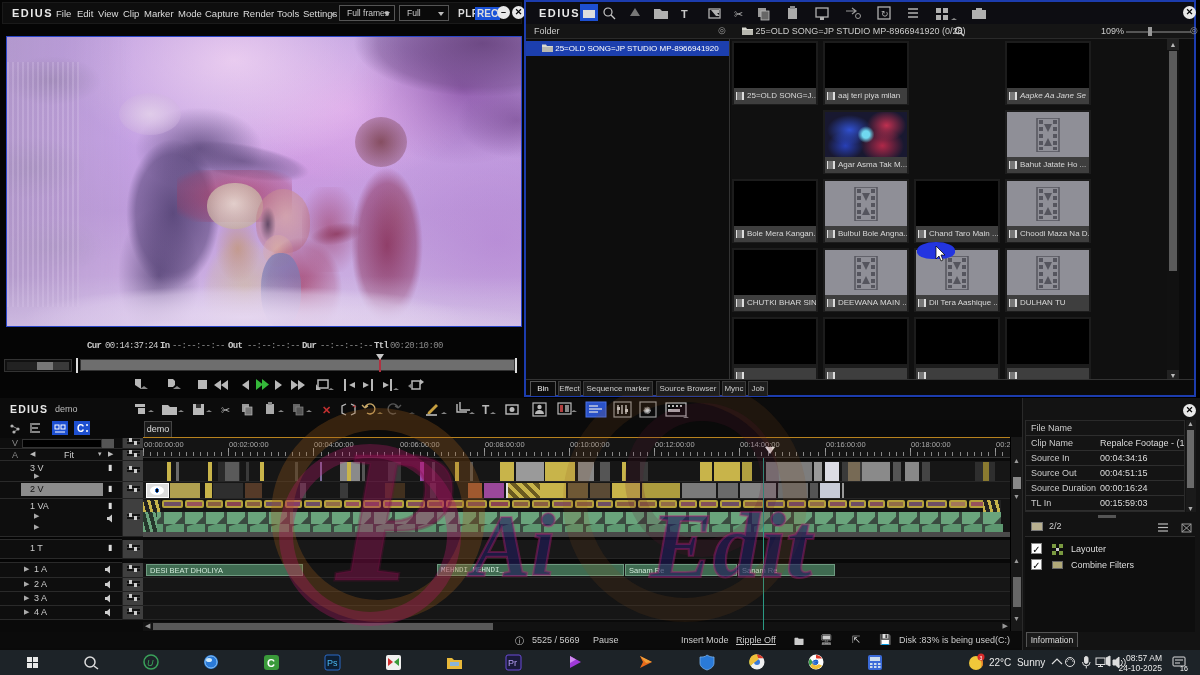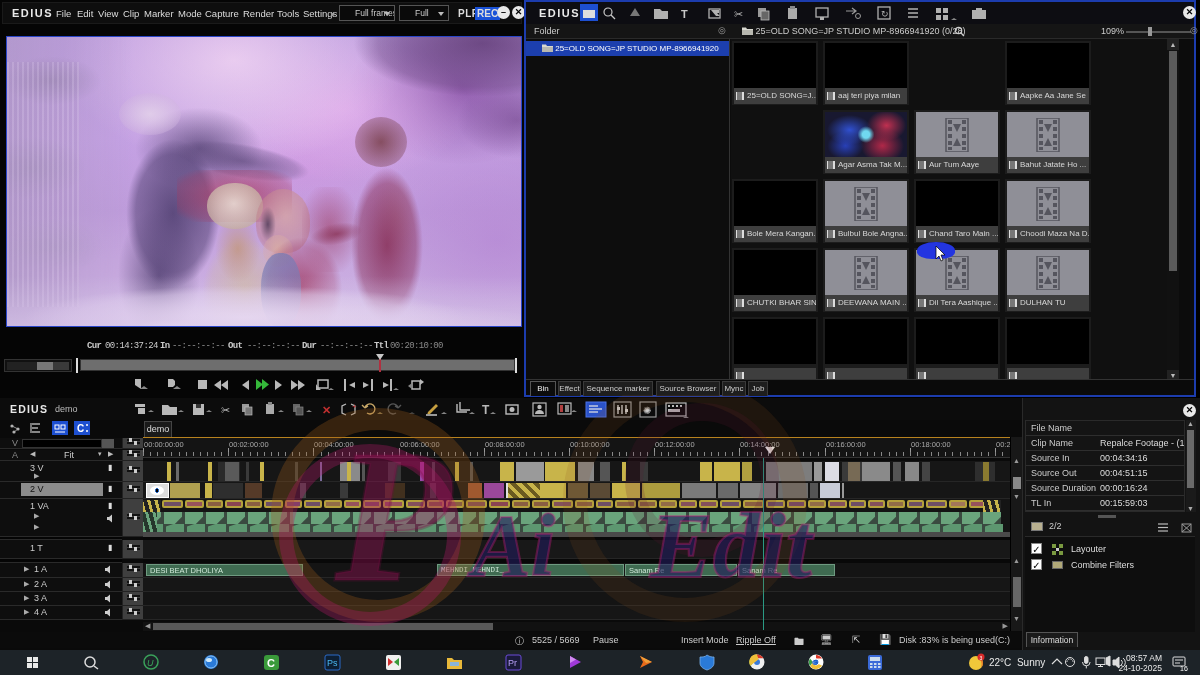--- a/index.html
+++ b/index.html
@@ -15,21 +15,21 @@
   .mi { position:absolute; top:5px; }
   #pv-video { left:6px; top:36px; width:516px; height:291px; background:#000;
     border:1px solid #2a46c8; overflow:hidden; }
   #pv-tc { left:0; top:341px; width:524px; height:13px; color:#ccc;
     font-size:9px; font-family:"Liberation Mono",monospace; letter-spacing:-0.6px; }
   #pv-seek { left:0; top:357px; width:524px; height:18px; }
   #pv-trans { left:0; top:376px; width:524px; height:20px; }
 
   .edius-logo { font-weight:bold; font-size:11px; letter-spacing:1.5px; color:#e8e8e8; }
   .ddbox { position:absolute; top:2px; height:16px; background:#0a0a0a; border:1px solid #555;
-    font-size:8.5px; color:#ccc; line-height:15px; padding-left:15px; white-space:nowrap; overflow:hidden; }
+    font-size:8.5px; color:#ccc; line-height:15px; padding-left:7px; white-space:nowrap; overflow:hidden; }
   .dda { position:absolute; right:4px; top:6px; width:0; height:0;
     border-left:3px solid transparent; border-right:3px solid transparent; border-top:4px solid #bbb; }
   .circbtn { position:absolute; top:3px; width:13px; height:13px; border-radius:50%;
     background:#e8e8e8; color:#000; font-size:9px; font-weight:bold; text-align:center; line-height:13px; }
 
   
   .vbg { left:0; top:0; width:516px; height:291px;
     background:
       radial-gradient(ellipse 220px 135px at 44% 8%, rgba(246,222,246,1), rgba(246,222,246,0) 78%),
       radial-gradient(ellipse 160px 90px at 65% 25%, rgba(234,178,238,0.8), rgba(234,178,238,0) 80%),
@@ -345,48 +345,27 @@
     </div>
     <div class="abs" id="bin-grid"></div>
     <div class="cell" style="left:206px;top:39px;">
         <div class="cth"></div>
         <div class="clbl">25=OLD SONG=J...</div>
       </div>
     <div class="cell" style="left:297px;top:39px;">
         <div class="cth"></div>
         <div class="clbl">aaj teri piya milan</div>
       </div>
-    <div class="cell" style="left:479px;top:39px;">
+    <div class="cell" style="left:479px;top:39px;font-style:italic;">
         <div class="cth"></div>
         <div class="clbl">Aapke Aa Jane Se</div>
       </div>
     <div class="cell" style="left:297px;top:108px;">
         <div class="cth" style="background:radial-gradient(circle 12px at 50% 50%, #70d8f0 30%, transparent 70%),radial-gradient(ellipse 30px 20px at 30% 40%, #3050d0, transparent 75%),radial-gradient(ellipse 28px 22px at 75% 30%, #c03050, transparent 70%),radial-gradient(ellipse 30px 24px at 70% 75%, #b02848, transparent 72%),radial-gradient(ellipse 26px 20px at 25% 75%, #2840b8, transparent 70%),#181830;"></div>
         <div class="clbl">Agar Asma Tak M...</div>
-      </div>
-    <div class="cell" style="left:388px;top:108px;">
-        <div class="cth film">
-          <svg width="30" height="34" viewBox="0 0 30 34" style="position:absolute;left:26px;top:6px;">
-            <g fill="#55555e">
-              <rect x="4" y="0" width="22" height="34" fill="none" stroke="#55555e" stroke-width="1.5"></rect>
-              <rect x="6" y="2" width="4" height="4"></rect>
-              <rect x="6" y="9" width="4" height="4"></rect>
-              <rect x="6" y="16" width="4" height="4"></rect>
-              <rect x="6" y="23" width="4" height="4"></rect>
-              <rect x="6" y="29" width="4" height="3"></rect>
-              <rect x="20" y="2" width="4" height="4"></rect>
-              <rect x="20" y="9" width="4" height="4"></rect>
-              <rect x="20" y="16" width="4" height="4"></rect>
-              <rect x="20" y="23" width="4" height="4"></rect>
-              <rect x="20" y="29" width="4" height="3"></rect>
-              <path d="M11,6 L19,6 L15,14 Z M11,28 L19,28 L15,20 Z"></path>
-            </g>
-          </svg>
-        </div>
-        <div class="clbl">Aur Tum Aaye</div>
       </div>
     <div class="cell" style="left:479px;top:108px;">
         <div class="cth film">
           <svg width="30" height="34" viewBox="0 0 30 34" style="position:absolute;left:26px;top:6px;">
             <g fill="#55555e">
               <rect x="4" y="0" width="22" height="34" fill="none" stroke="#55555e" stroke-width="1.5"></rect>
               <rect x="6" y="2" width="4" height="4"></rect>
               <rect x="6" y="9" width="4" height="4"></rect>
               <rect x="6" y="16" width="4" height="4"></rect>
               <rect x="6" y="23" width="4" height="4"></rect>

